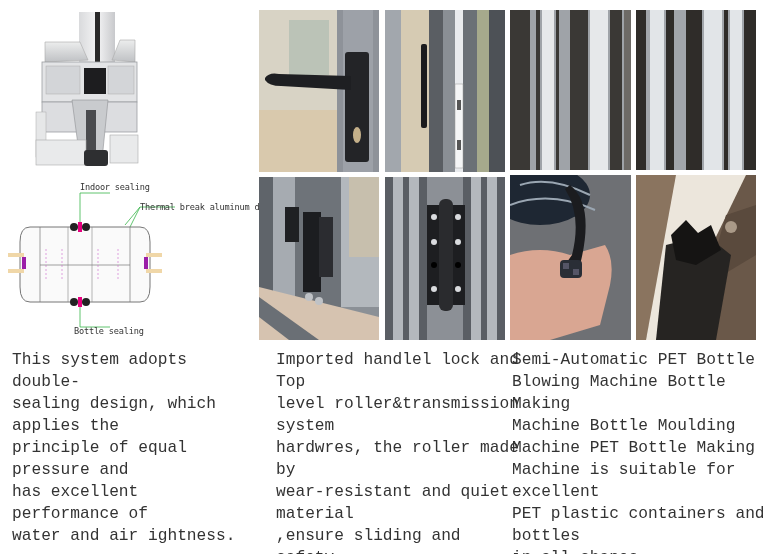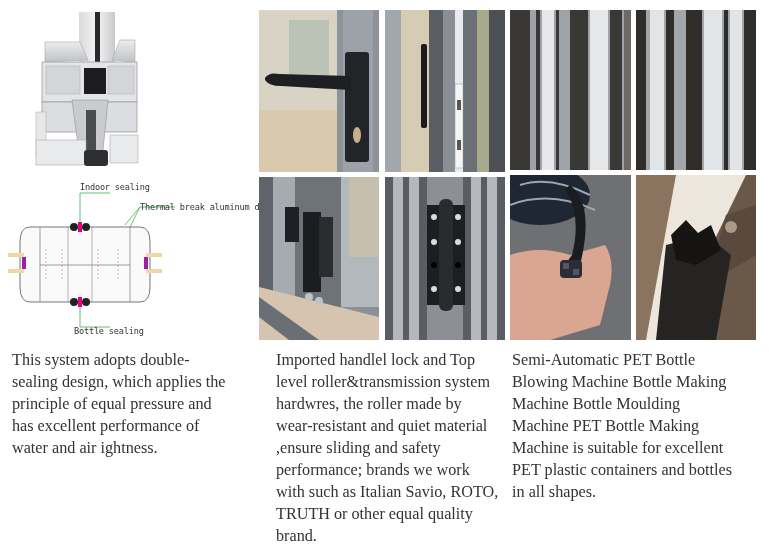--- a/index.html
+++ b/index.html
@@ -2,21 +2,21 @@
 <html><head>
 <meta charset="utf-8">
 <style>
   * { box-sizing: border-box; margin: 0; padding: 0; }
   html, body { width: 769px; height: 554px; background: #ffffff; overflow: hidden; }
   body { position: relative; font-family: "DejaVu Serif", "Liberation Serif", serif; color: #2b2b2b; }
 
   .panel { position: absolute; }
   .caption {
     position: absolute;
-    font-family: Liberation Serif, serif;
+    font-family: Liberation Mono, monospace;
     font-size: 16.2px;
     line-height: 22px;
     color: #333333;
     white-space: pre-line;
   }
 
   
   .profile-photo { left: 0; top: 0; width: 255px; height: 172px; }
   .diagram { left: 0; top: 177px; width: 255px; height: 165px; }
   .diagram-label {

